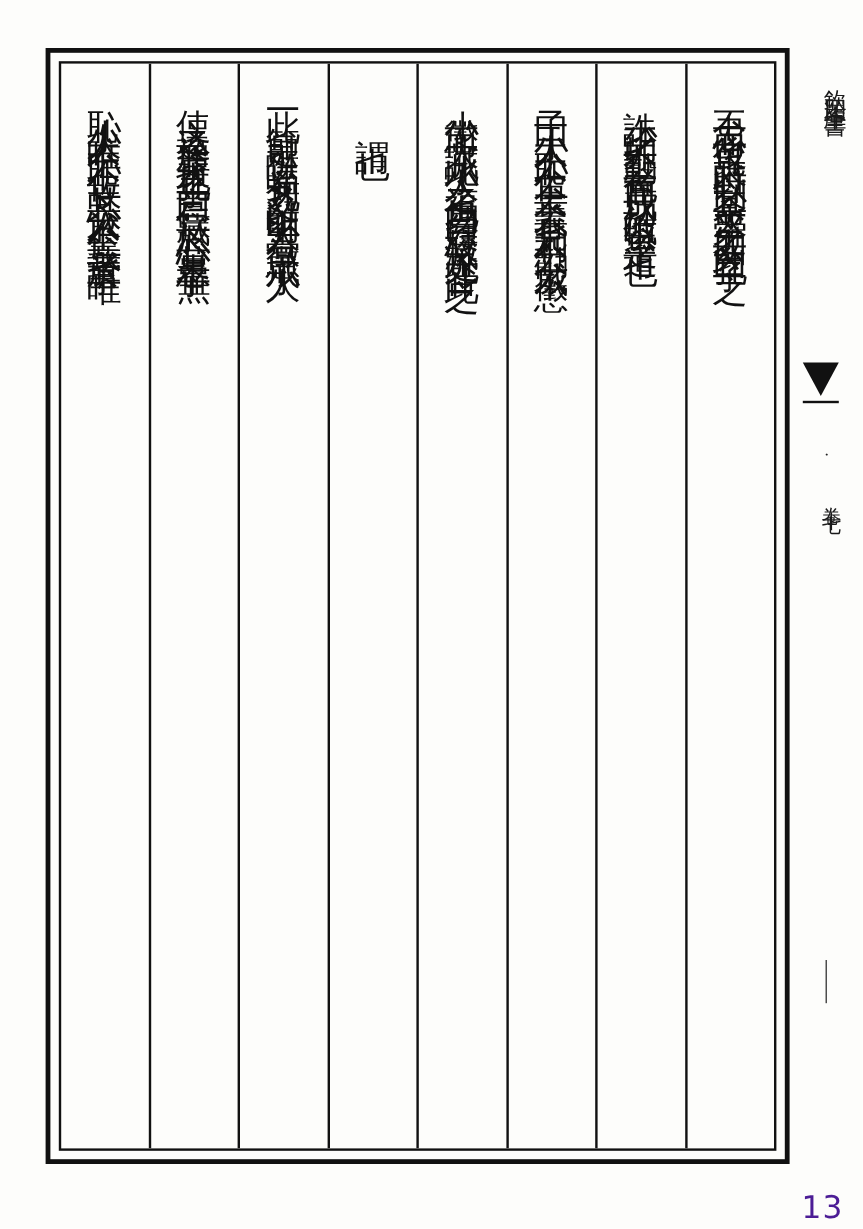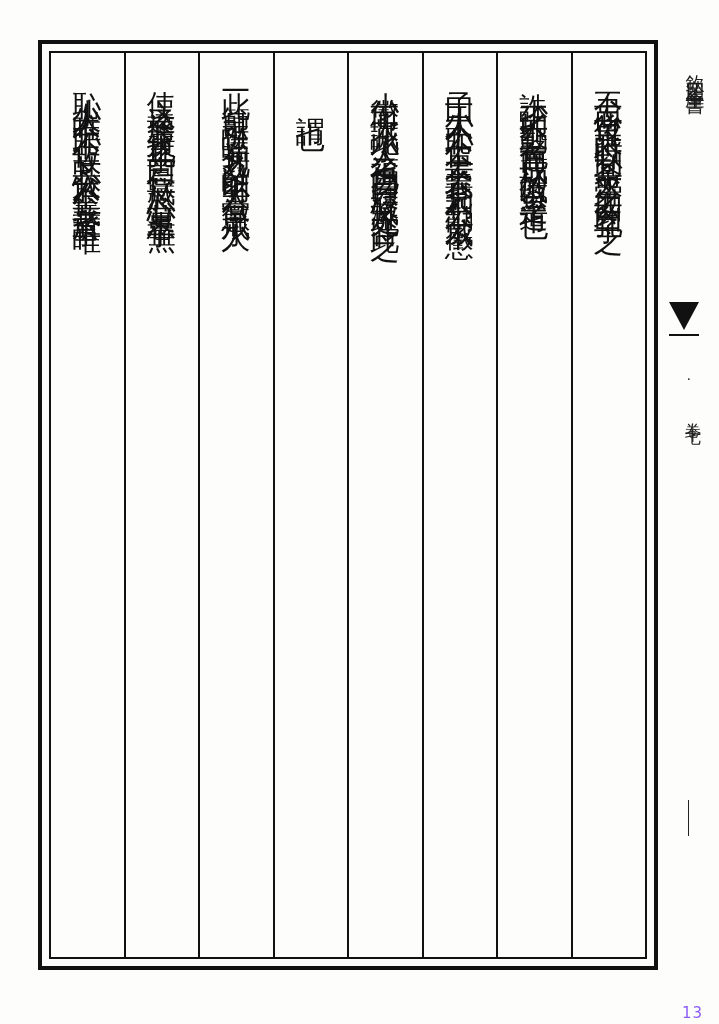--- a/index.html
+++ b/index.html
@@ -63,22 +63,22 @@
     width: 1px;
     height: 36px;
     background: #222;
   }
 
   
   .page-number {
     position: absolute;
     right: 16px;
     bottom: 2px;
-    font-size: 15px;
-    color: #8b5cf6;
+    font-size: 26px;
+    color: #4c1d95;
     letter-spacing: 1px;
     font-family: "DejaVu Sans", "Liberation Sans", sans-serif;
   }
 
   
   .frame-outer {
     position: absolute;
     left: 38px;
     top: 40px;
     width: 620px;

